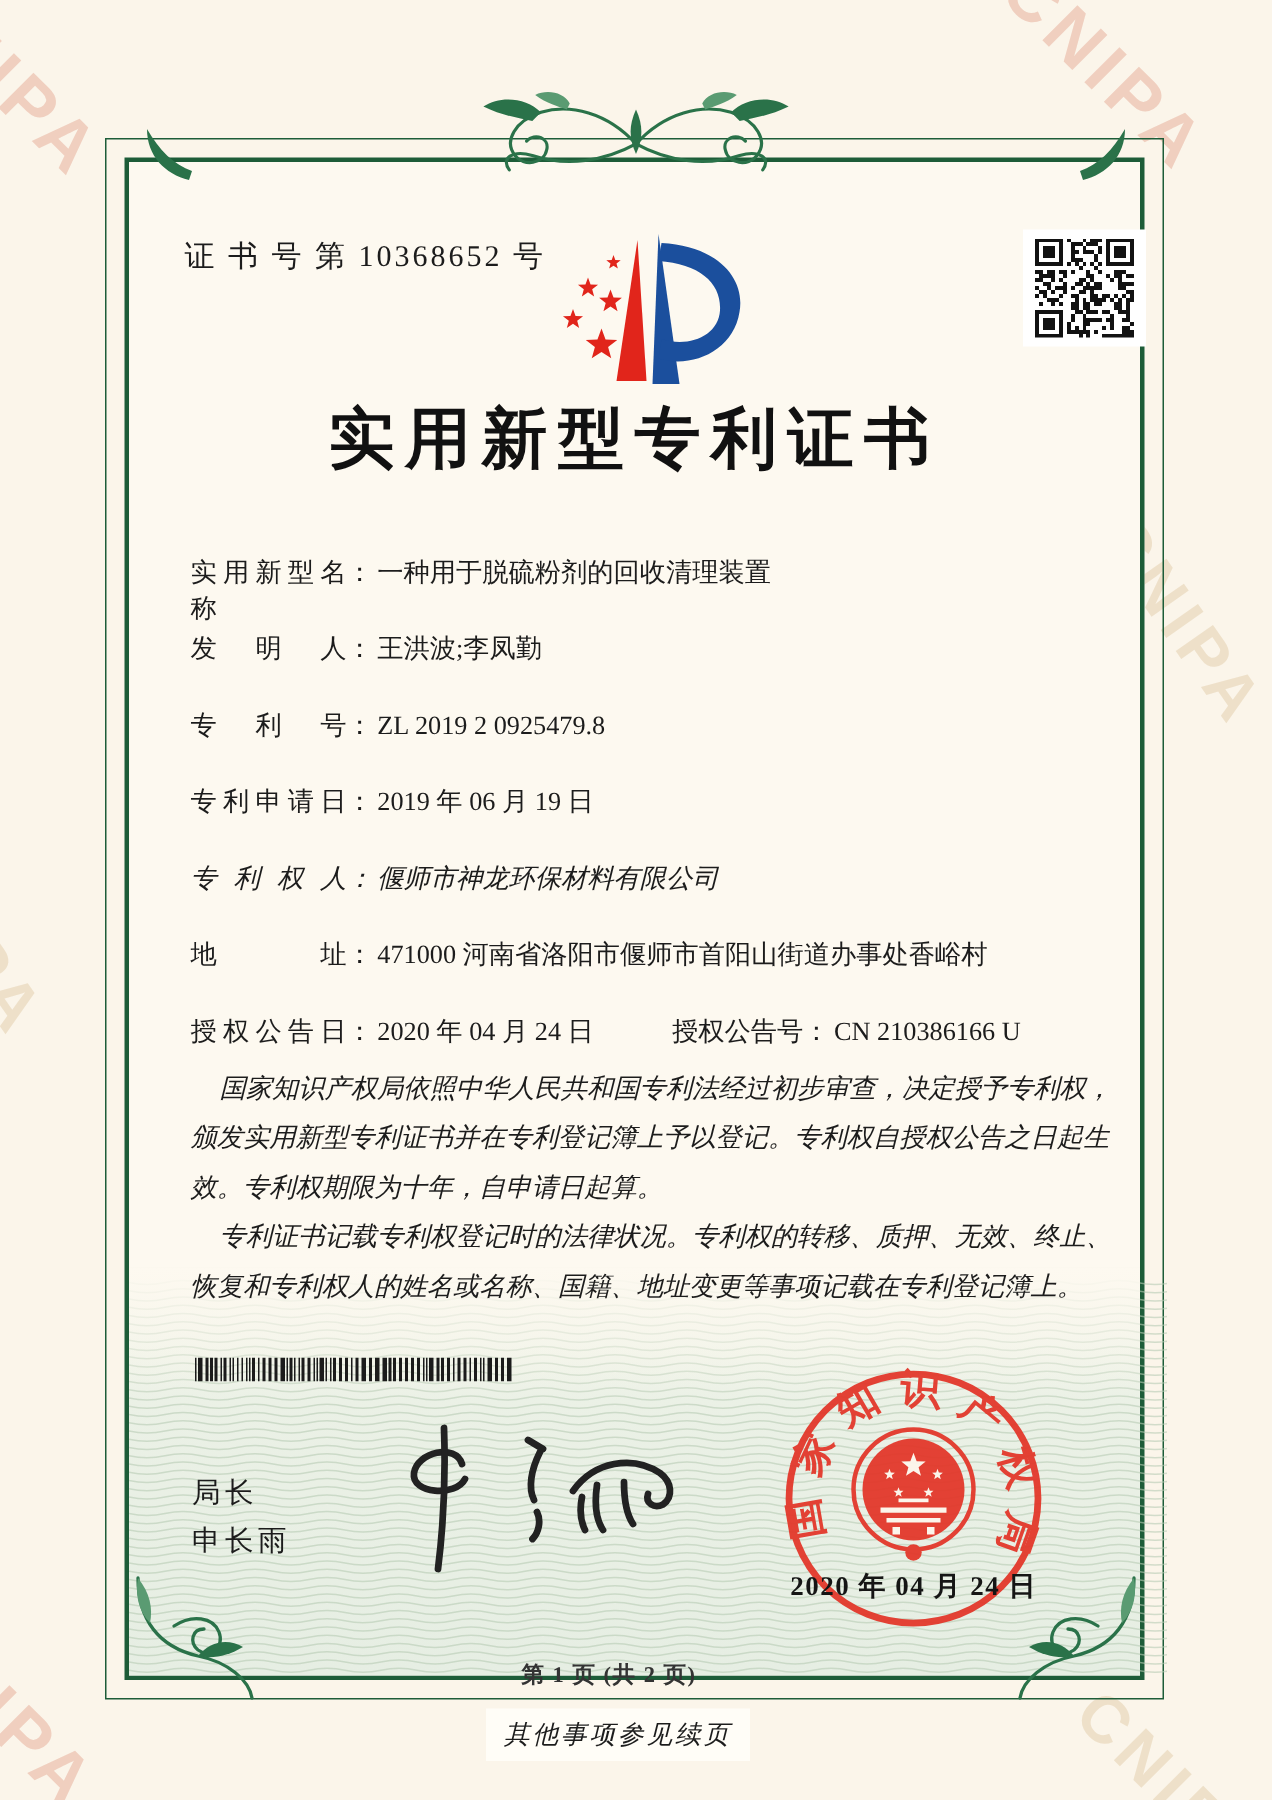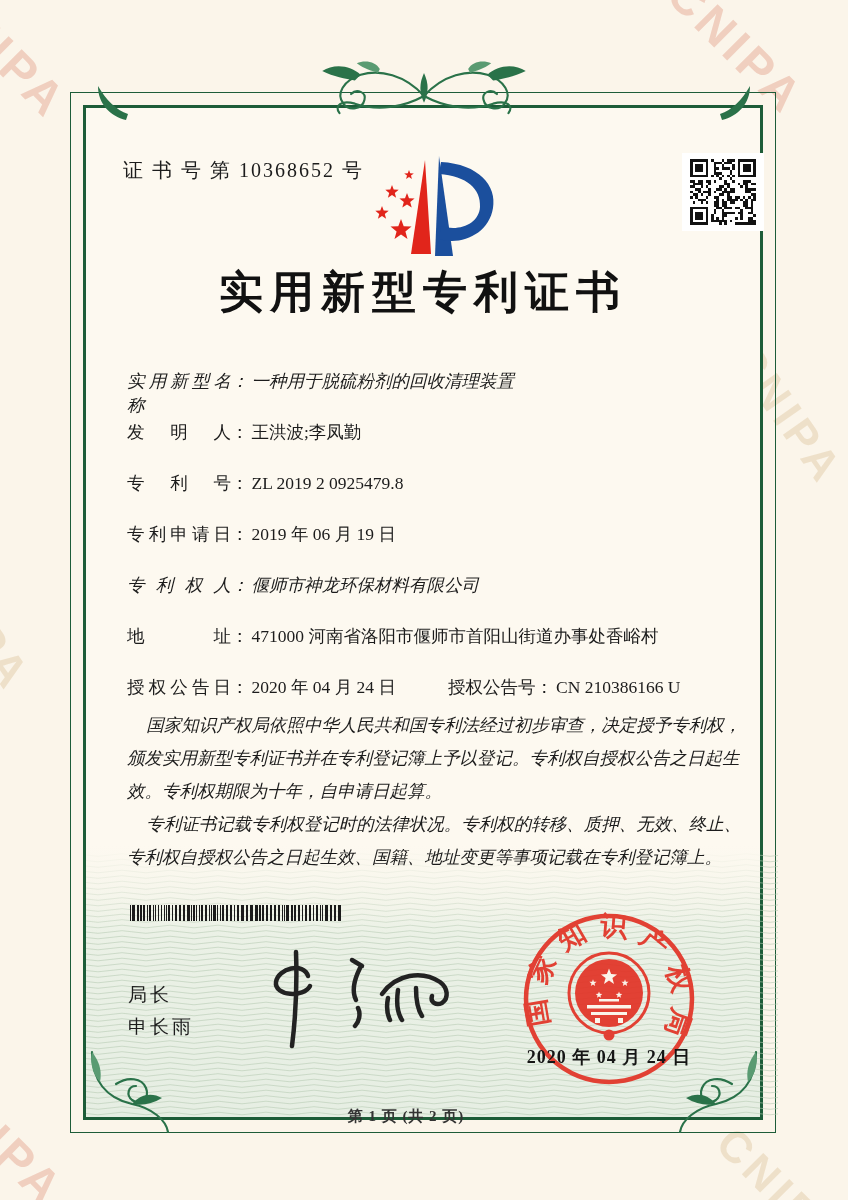--- a/index.html
+++ b/index.html
@@ -434,21 +434,21 @@
           <rect x="19" y="24" width="1" height="1" fill="#121212"></rect>
           <rect x="20" y="24" width="1" height="1" fill="#121212"></rect>
           <rect x="21" y="24" width="1" height="1" fill="#121212"></rect>
           <rect x="22" y="24" width="1" height="1" fill="#121212"></rect>
           <rect x="23" y="24" width="1" height="1" fill="#121212"></rect>
           <rect x="24" y="24" width="1" height="1" fill="#121212"></rect>
         </svg>
 
       <div class="abs title" style="top:155px;">实用新型专利证书</div>
 
-      <div class="abs frow" style="top:261px;font-style:italic;">
+      <div class="abs frow" style="top:261px;">
         <span class="flabel">实用新型名称</span><span class="fcolon">：</span><span class="fvalue">一种用于脱硫粉剂的回收清理装置</span>
       </div>
       <div class="abs frow" style="top:312px;font-family:Liberation Serif, serif;">
         <span class="flabel">发明人</span><span class="fcolon">：</span><span class="fvalue">王洪波;李凤勤</span>
       </div>
       <div class="abs frow" style="top:363px;">
         <span class="flabel">专利号</span><span class="fcolon">：</span><span class="fvalue">ZL 2019 2 0925479.8</span>
       </div>
       <div class="abs frow" style="top:414px;">
         <span class="flabel">专利申请日</span><span class="fcolon">：</span><span class="fvalue">2019 年 06 月 19 日</span>
@@ -461,21 +461,21 @@
       </div>
       <div class="abs frow" style="top:567px;">
         <span class="flabel">授权公告日</span><span class="fcolon">：</span><span class="fvalue">2020 年 04 月 24 日</span>
         <span class="grant2">
           <span>授权公告号</span><span class="fcolon">：</span><span>CN 210386166 U</span>
         </span>
       </div>
 
       <div class="abs paras" style="top:601px;">
         <p>国家知识产权局依照中华人民共和国专利法经过初步审查，决定授予专利权，颁发实用新型专利证书并在专利登记簿上予以登记。专利权自授权公告之日起生效。专利权期限为十年，自申请日起算。</p>
-        <p>专利证书记载专利权登记时的法律状况。专利权的转移、质押、无效、终止、专利权自授权公告之日起生效、国籍、地址变更等事项记载在专利登记簿上。</p>
+        <p>专利证书记载专利权登记时的法律状况。专利权的转移、质押、无效、终止、恢复和专利权人的姓名或名称、国籍、地址变更等事项记载在专利登记簿上。</p>
       </div>
 
       <svg id="barcode" class="abs" style="left:44px;top:797px;" width="216" height="16">
           <rect x="0" y="0" width="1" height="16" fill="#1b1b1b"></rect>
           <rect x="2" y="0" width="3" height="16" fill="#1b1b1b"></rect>
           <rect x="7" y="0" width="2" height="16" fill="#1b1b1b"></rect>
           <rect x="10" y="0" width="2" height="16" fill="#1b1b1b"></rect>
           <rect x="13" y="0" width="2" height="16" fill="#1b1b1b"></rect>
           <rect x="17" y="0" width="1" height="16" fill="#1b1b1b"></rect>
           <rect x="19" y="0" width="2" height="16" fill="#1b1b1b"></rect>
@@ -623,14 +623,15 @@
       </g>
     </defs>
     <use href="#cfl"></use>
   </svg>
   <svg class="orn" style="left:86px;top:1046px;" width="90" height="90" viewBox="0 0 90 90">
     <g transform="translate(90,0) scale(-1,1)">
         <use href="#cfl"></use>
       </g>
   </svg>
 
+  <div class="cont-note">其他事项参见续页</div>
 
 </div>
 
 </body></html>

